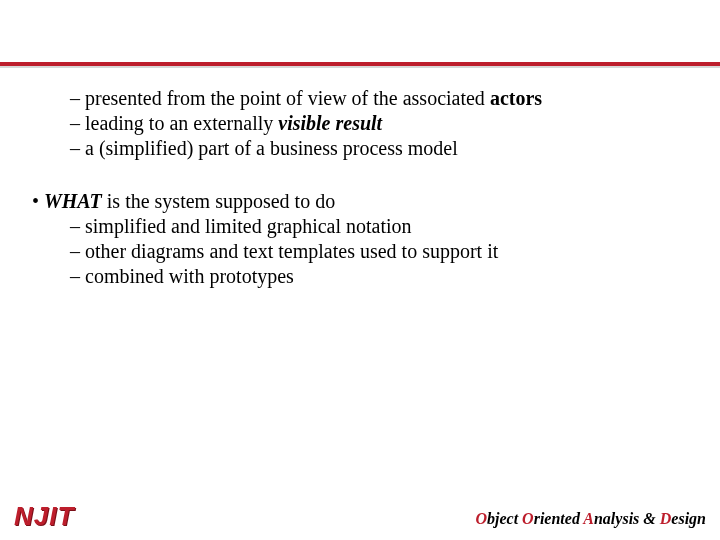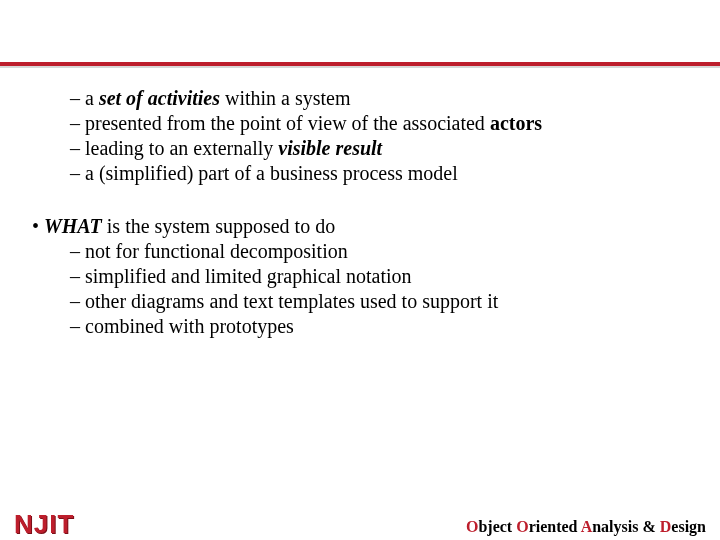--- a/index.html
+++ b/index.html
@@ -66,24 +66,25 @@
   }
   .em-i { font-style: italic; font-weight: bold; }
   .em-b { font-weight: bold; margin-top: 20px; }
   .em-ib { font-style: italic; font-weight: bold; }
   .gap { height: 28px; }
   .big { font-size: 20px; }
 
   
   .footer {
     position: absolute;
-    bottom: 0;
+    bottom: 8px;
     left: 0;
     width: 720px;
     height: 28px;
+    font-style: italic;
   }
   .logo {
     position: absolute;
     left: 14px;
     bottom: 0;
     font-family: Arial, Helvetica, sans-serif;
     font-weight: 900;
     font-size: 26px;
     letter-spacing: 1px;
     color: #bd1e2c;
@@ -102,38 +103,34 @@
 <body>
 
 <div class="slide">
 
   <div class="rule"></div>
   <div class="rule-shadow"></div>
 
   <div class="body">
 
     <div class="lvl2">
-      <span>a </span><span class="em-i">set of activities</span><span> within a system</span>
-    </div>
-    <div class="lvl2">
       <span>presented from the point of view of the associated </span><span class="em-b">actors</span><span></span>
     </div>
     <div class="lvl2">
       <span>leading to an externally </span><span class="em-ib">visible result</span><span></span>
     </div>
     <div class="lvl2">
       <span>a (simplified) part of a business process model</span>
     </div>
 
     <div class="gap"></div>
 
     <div class="lvl1 big">
       <span class="em-ib">WHAT</span><span> is the system supposed to do</span>
     </div>
-    <div class="lvl2">not for functional decomposition</div>
     <div class="lvl2">simplified and limited graphical notation</div>
     <div class="lvl2">other diagrams and text templates used to support it</div>
     <div class="lvl2">combined with prototypes</div>
 
   </div>
 
   <div class="footer">
     <div class="logo">NJIT</div>
     <div class="course">
       <span class="c-r">O</span><span>bject </span><span class="c-r">O</span><span>riented </span><span class="c-r">A</span><span>nalysis &amp; </span><span class="c-r">D</span><span>esign</span>

